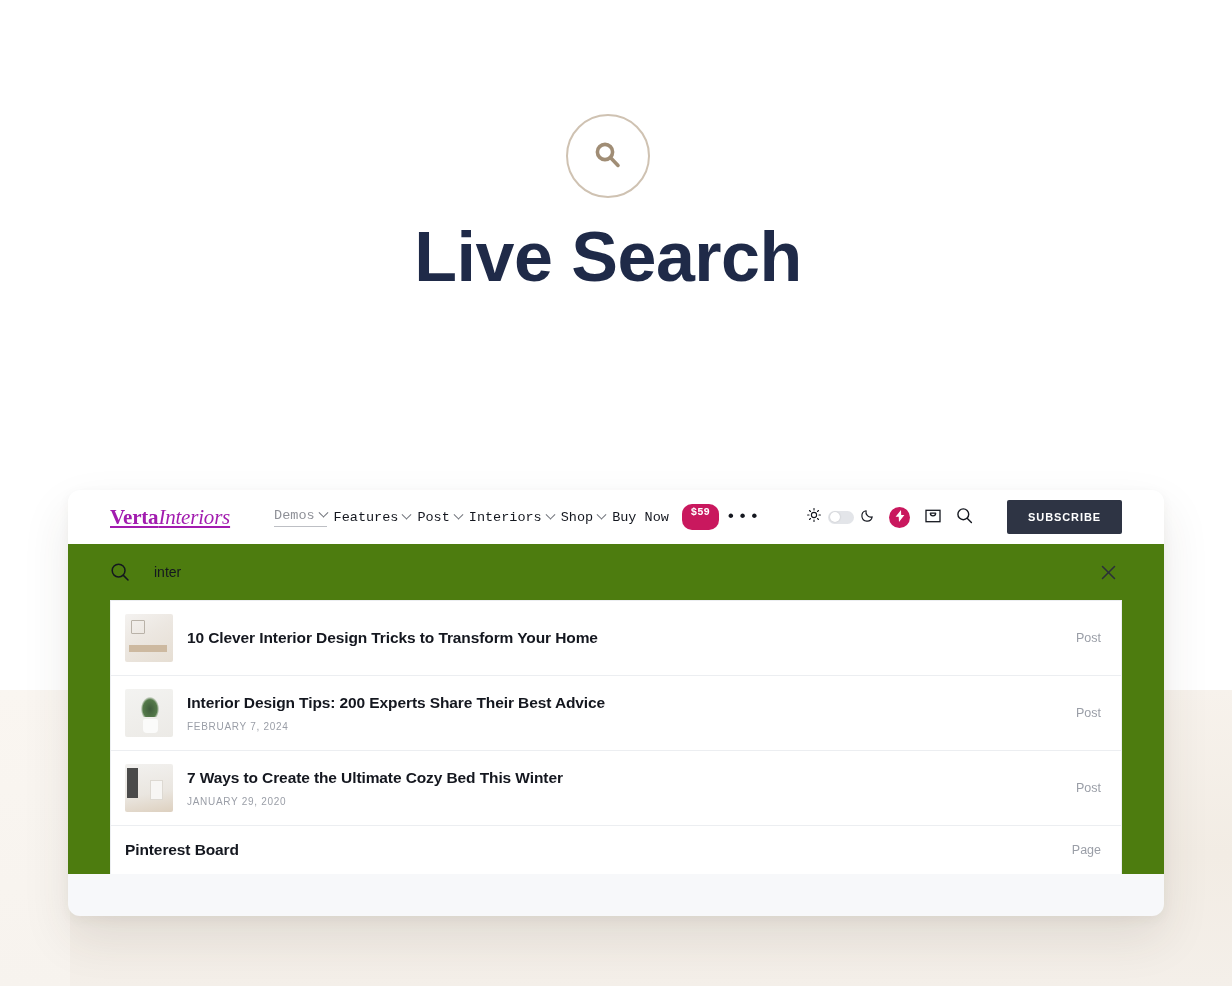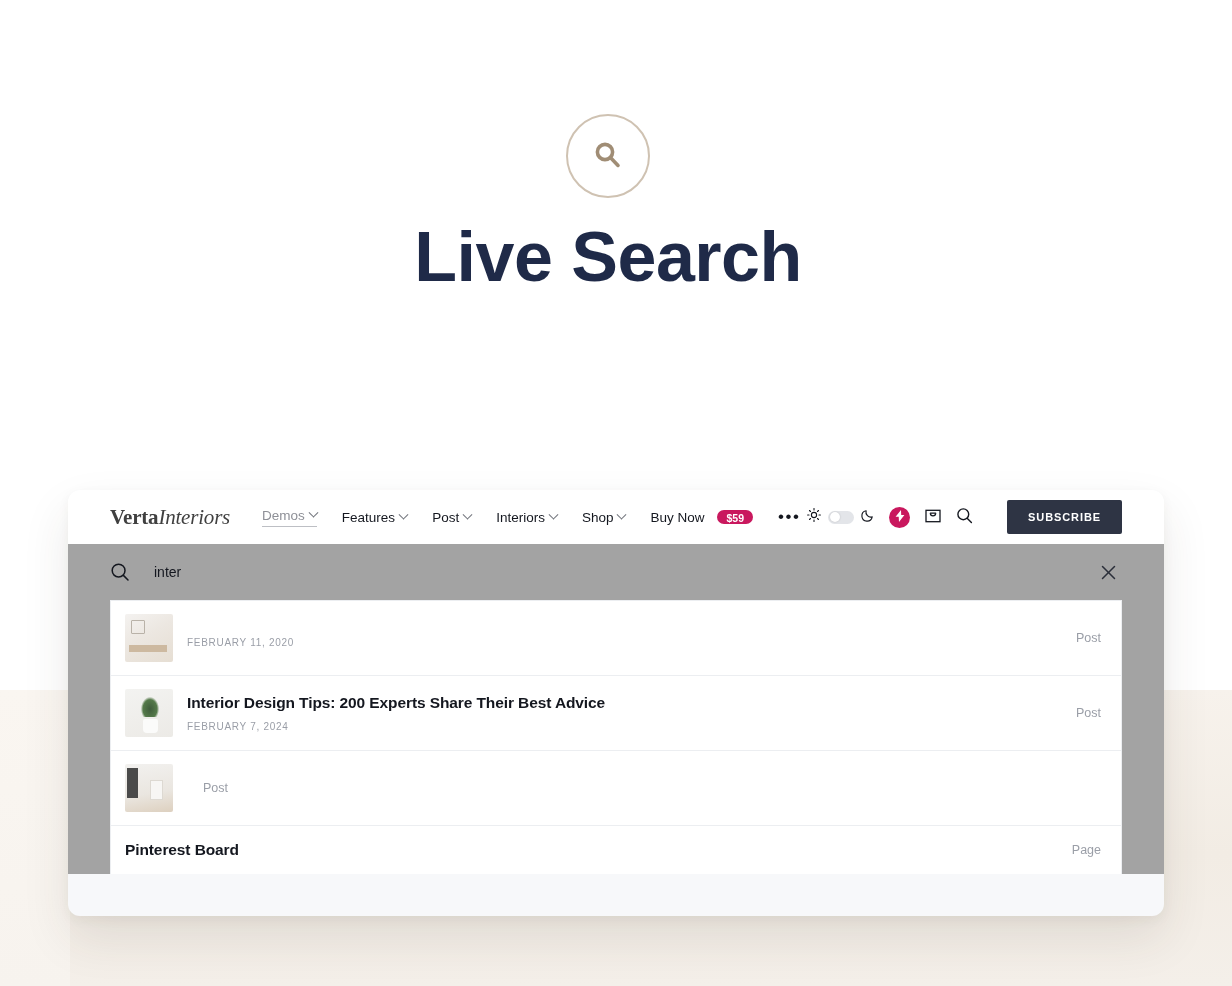--- a/index.html
+++ b/index.html
@@ -86,32 +86,34 @@
     height: 54px;
     background: #ffffff;
     display: flex;
     align-items: center;
     padding: 0 42px 0 42px;
   }
 
   #logo {
     font-family: "Liberation Serif", serif;
     font-size: 21px;
-    color: #404040;
+    color: #a21caf;
     white-space: nowrap;
     letter-spacing: -0.2px;
+    text-decoration: underline;
   }
   #logo .logo-bold { font-weight: 700; }
   #logo .logo-italic { font-style: italic; font-weight: 400; }
 
   #main-nav {
     display: flex;
     align-items: center;
-    gap: 25px;
-    margin-left: 32px;
+    gap: 7px;
+    margin-left: 44px;
+    font-family: Liberation Mono, monospace;
   }
   .nav-item {
     display: flex;
     align-items: center;
     gap: 5px;
     font-size: 13.5px;
     font-weight: 500;
     color: #14171f;
     white-space: nowrap;
     cursor: pointer;
@@ -128,21 +130,21 @@
     border-bottom: 1.3px solid #6e7179;
     transform: rotate(45deg) translate(-2px,-2px);
   }
   .price-badge {
     margin-left: 8px;
     background: #c9185e;
     color: #ffffff;
     font-size: 10.5px;
     font-weight: 700;
     border-radius: 10px;
-    padding: 3px 9px 0 9px;
+    padding: 3px 9px 12px 9px;
     line-height: 1;
   }
   #dots-more {
     letter-spacing: 1.5px;
     font-size: 17px;
     color: #14171f;
     line-height: 0.4;
     cursor: pointer;
   }
 
@@ -194,21 +196,21 @@
     padding: 11px 21px;
     border: none;
     border-radius: 2px;
     cursor: pointer;
     font-family: "Liberation Sans", sans-serif;
     margin-left: 20px;
   }
 
   
   #search-panel {
-    background: #a3a3a3;
+    background: #4d7c0f;
     padding: 0 42px;
   }
 
   #search-bar {
     height: 56px;
     display: flex;
     align-items: center;
     gap: 0;
   }
   #search-bar .sb-icon { width: 44px; display: flex; align-items: center; }
@@ -444,36 +446,40 @@
           <line x1="13.5" y1="1.5" x2="1.5" y2="13.5" stroke="#2b2f3a" stroke-width="1.5" stroke-linecap="round"></line>
         </svg>
       </span>
     </div>
 
     <div id="results">
 
       <div class="result-row">
         <div class="thumb thumb-1"></div>
         <div class="result-text">
-          <div class="result-date">FEBRUARY 11, 2020</div>
+          <div class="result-title">10 Clever Interior Design Tricks to Transform Your Home</div>
         </div>
         <div class="result-type">Post</div>
       </div>
 
       <div class="result-row">
         <div class="thumb thumb-2"></div>
         <div class="result-text">
           <div class="result-title">Interior Design Tips: 200 Experts Share Their Best Advice</div>
           <div class="result-date">FEBRUARY 7, 2024</div>
         </div>
         <div class="result-type">Post</div>
       </div>
 
       <div class="result-row">
         <div class="thumb thumb-3"></div>
+        <div class="result-text">
+          <div class="result-title">7 Ways to Create the Ultimate Cozy Bed This Winter</div>
+          <div class="result-date">JANUARY 29, 2020</div>
+        </div>
         <div class="result-type">Post</div>
       </div>
 
       <div class="result-row is-page">
         <div class="result-text">
           <div class="result-title">Pinterest Board</div>
         </div>
         <div class="result-type">Page</div>
       </div>
 

